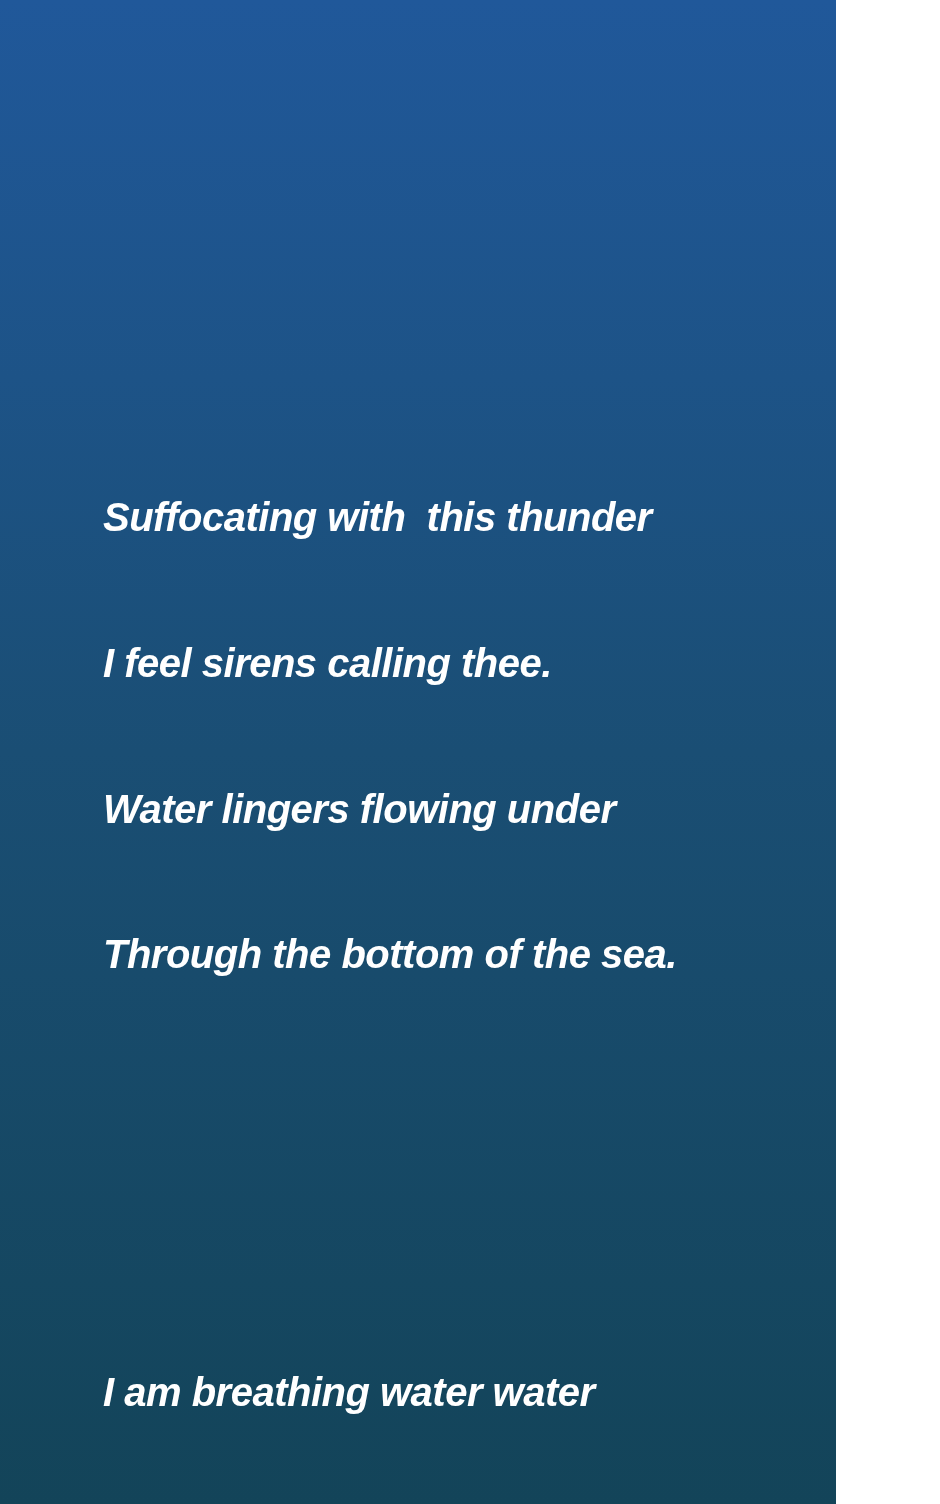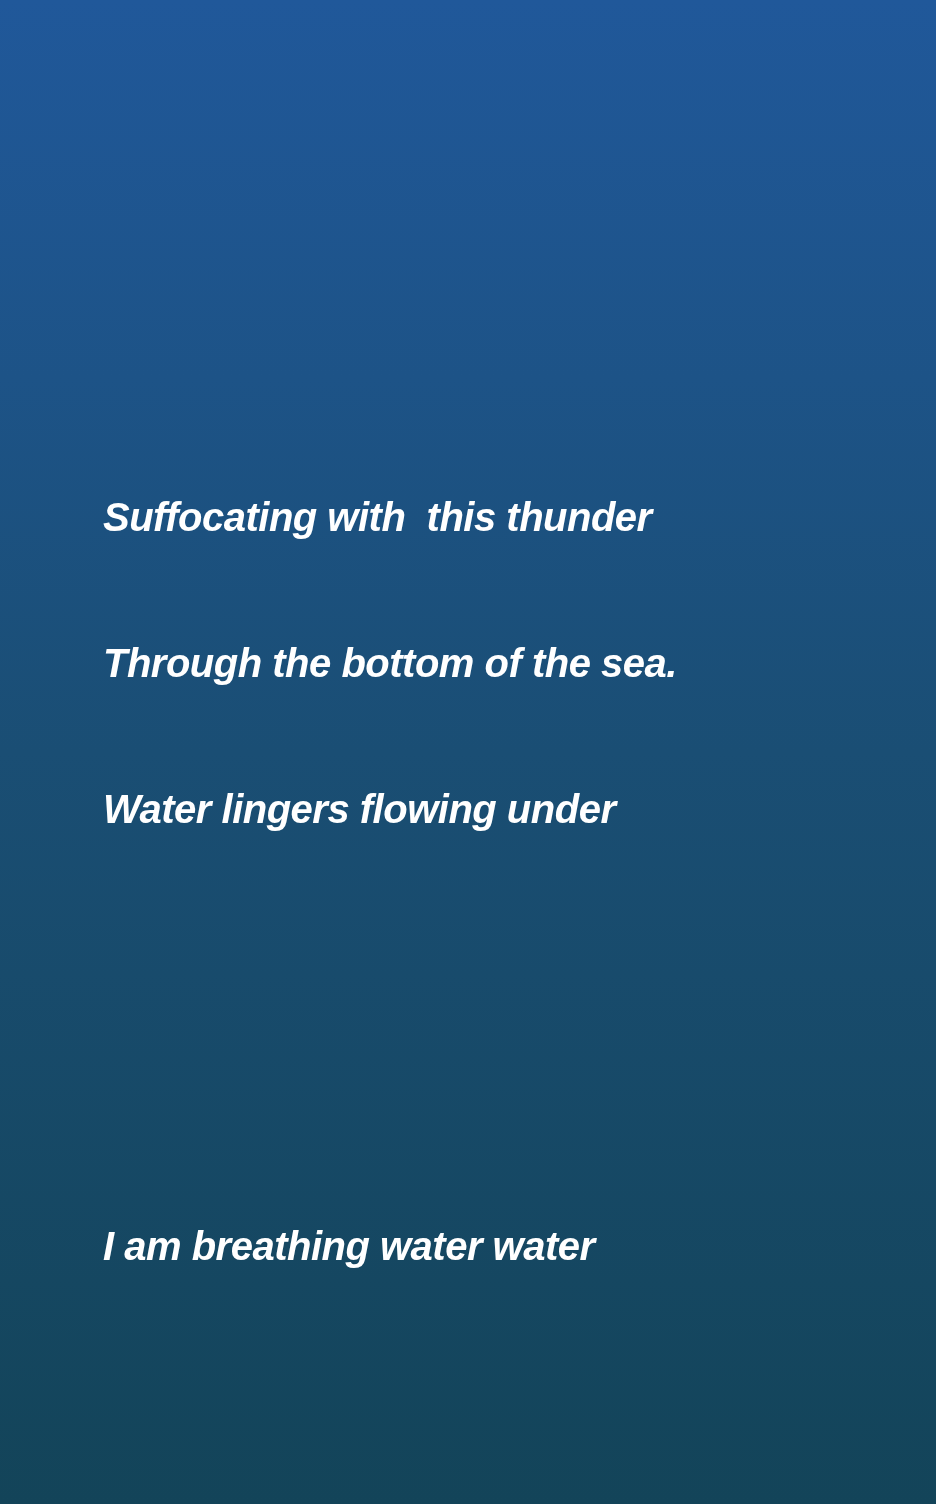--- a/index.html
+++ b/index.html
@@ -1,21 +1,21 @@
 <!DOCTYPE html>
 <html><head>
 <meta charset="utf-8">
 <style>
   html, body {
     margin: 0;
     padding: 0;
   }
   .page {
     position: relative;
-    width: 936px;
+    width: 836px;
     height: 1504px;
     overflow: hidden;
     background: linear-gradient(180deg, #20589a 0%, #1a4e74 50%, #134459 100%);
   }
   .poem {
     position: absolute;
     top: 250px;
     left: 103px;
     right: 40px;
     color: #ffffff;
@@ -38,22 +38,23 @@
   }
 </style>
 </head>
 <body>
 
 <div class="page">
   <div class="poem">
 
     <div class="stanza">
       <div class="poem-line">Suffocating with  this thunder</div>
+      <div class="poem-line">I feel sirens calling thee.</div>
+      <div class="poem-line">Water lingers flowing under</div>
       <div class="poem-line">Through the bottom of the sea.</div>
-      <div class="poem-line">Water lingers flowing under</div>
     </div>
 
     <div class="stanza">
       <div class="poem-line">I am breathing water water</div>
       
       
       
     </div>
 
     

